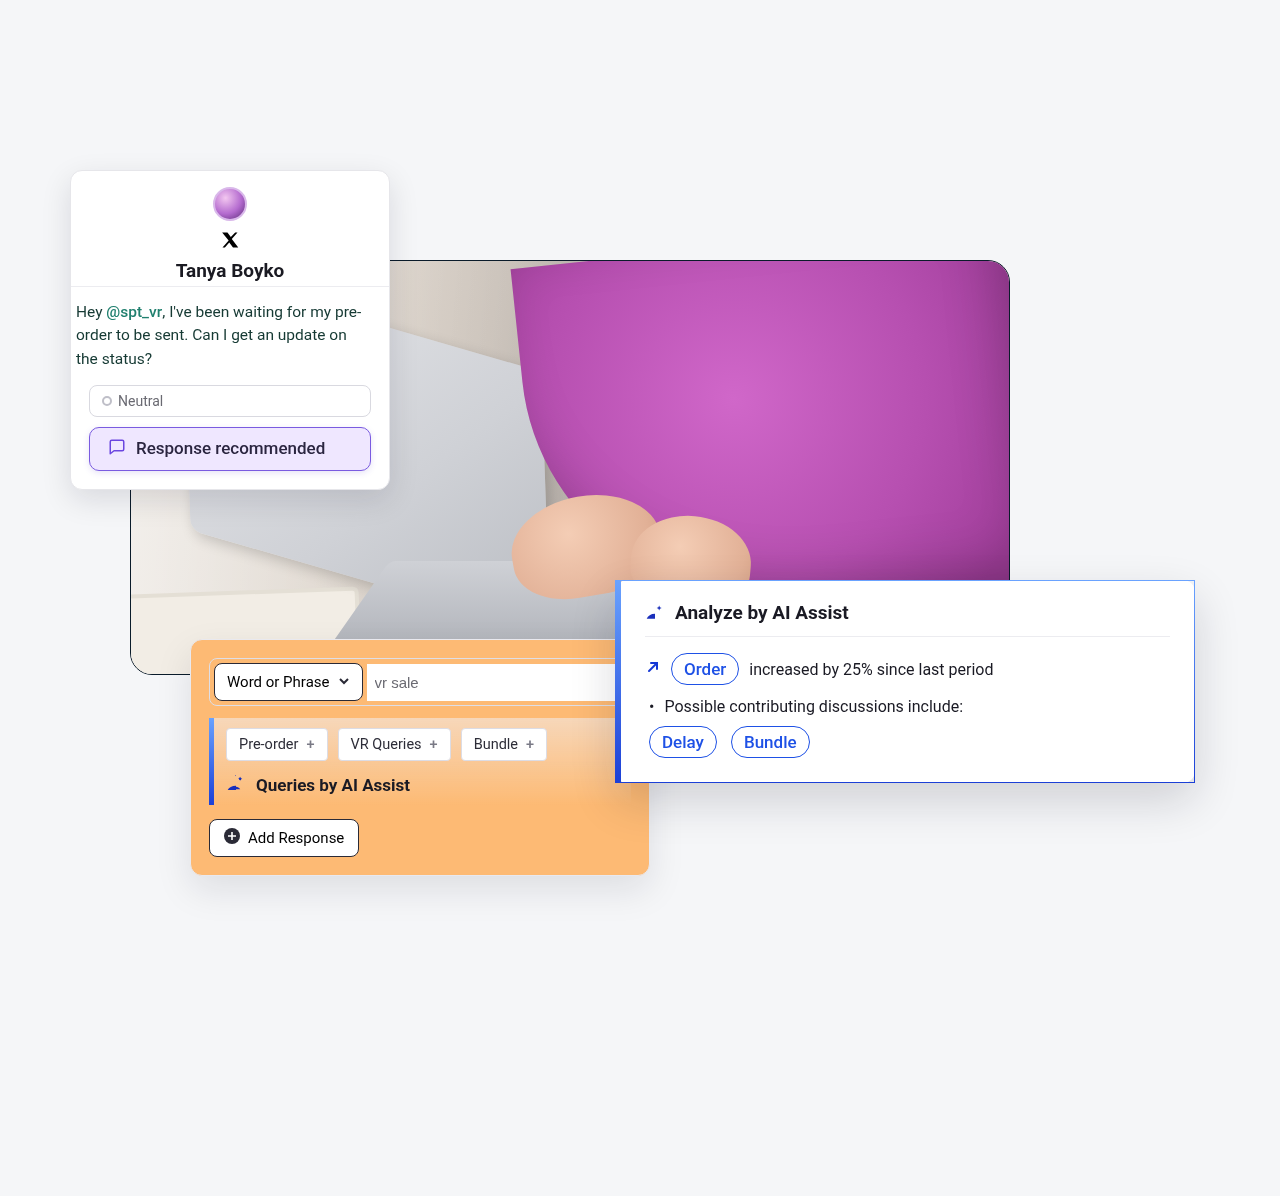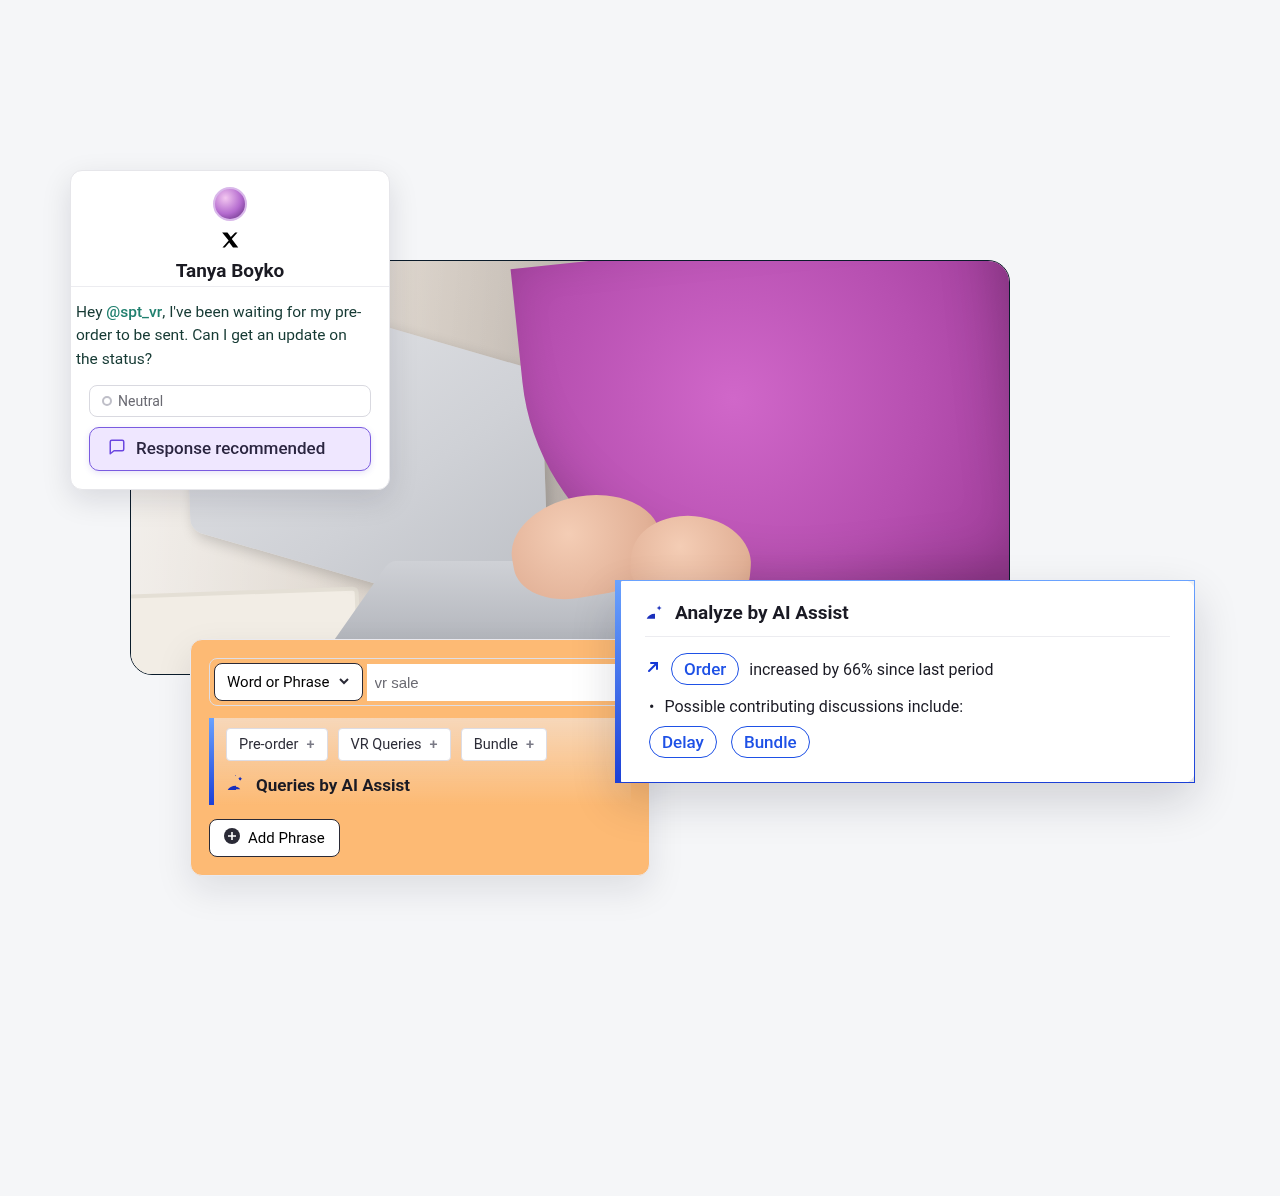--- a/index.html
+++ b/index.html
@@ -348,21 +348,21 @@
       </div>
     </div>
 
     <div class="add-kw">
       <span>
         <svg class="plus-circ" viewBox="0 0 16 16">
             <circle cx="8" cy="8" r="8" fill="#2a2a36"></circle>
             <path d="M8 4v8M4 8h8" stroke="#fff" stroke-width="1.6"></path>
           </svg>
       </span>
-      <span>Add Phrase</span>
+      <span>Add Response</span>
     </div>
   </div>
 
   <div class="analyze-card">
     <div class="analyze-head">
       <span class="ai-icon">
         <svg viewBox="0 0 24 24" fill="currentColor">
             <path d="M2 19c1.5-3.5 5-6 10-6v6H2z"></path>
             <path d="M17 3l.9 2L20 6l-2.1 1L17 9l-.9-2L14 6l2.1-1z"></path>
           </svg>
@@ -370,21 +370,21 @@
       <span>Analyze by AI Assist</span>
     </div>
     <div class="analyze-line">
       <span class="arrow-up">
         <svg viewBox="0 0 16 16" fill="none" stroke="currentColor" stroke-width="2" stroke-linecap="round">
             <path d="M4 12L12 4"></path>
             <path d="M6 4h6v6"></path>
           </svg>
       </span>
       <span class="blue-chip">Order</span>
-      <span>increased by 66% since last period</span>
+      <span>increased by 25% since last period</span>
     </div>
     <div class="analyze-sub">Possible contributing discussions include:</div>
     <div class="blue-chips" id="contrib-chips">
         <span class="blue-chip">Delay</span>
         <span class="blue-chip">Bundle</span>
       </div>
   </div>
 
 </div>
 

